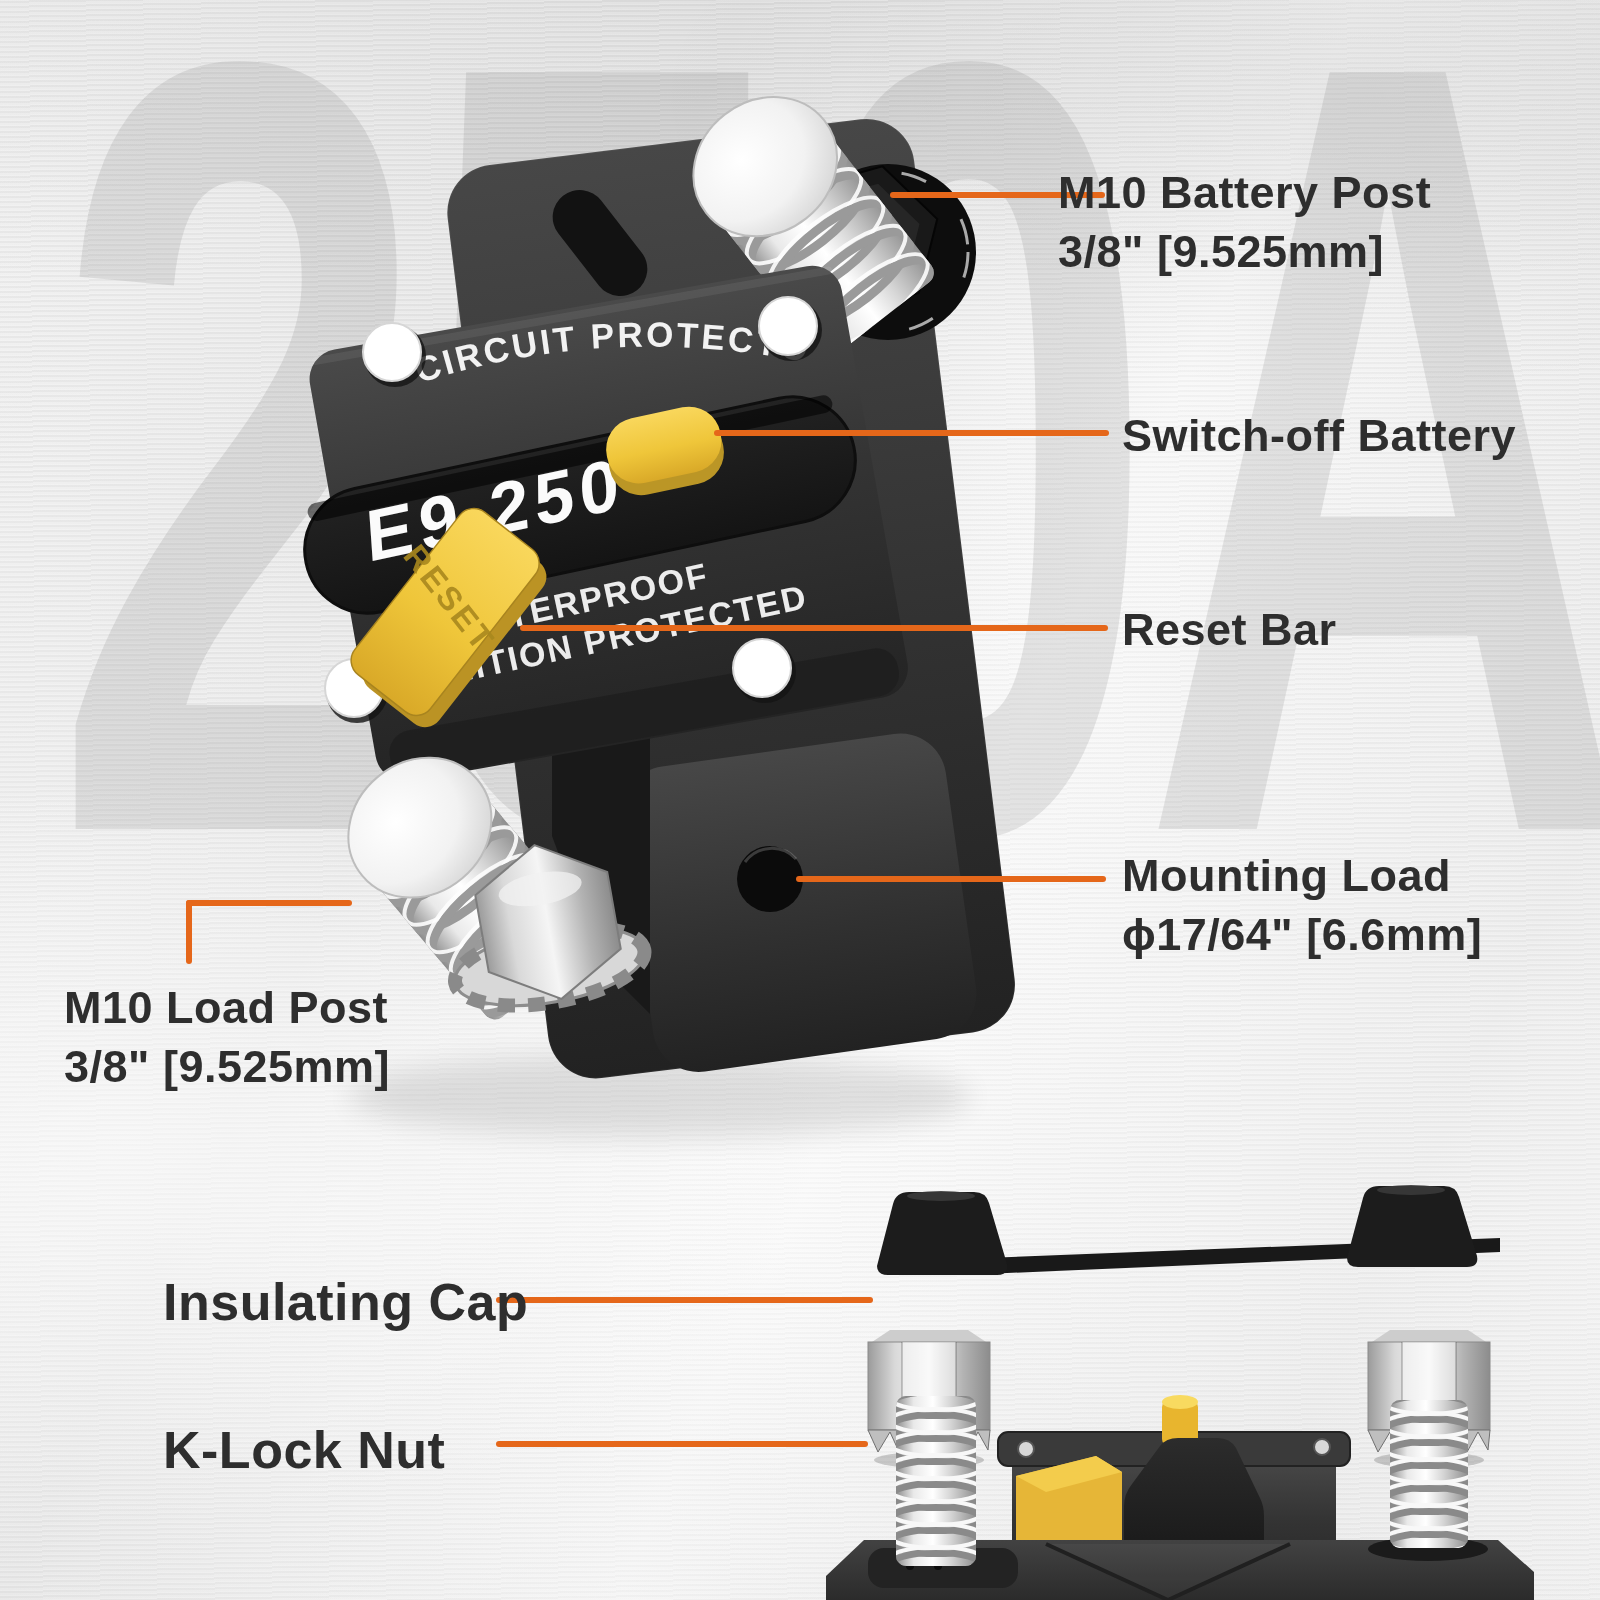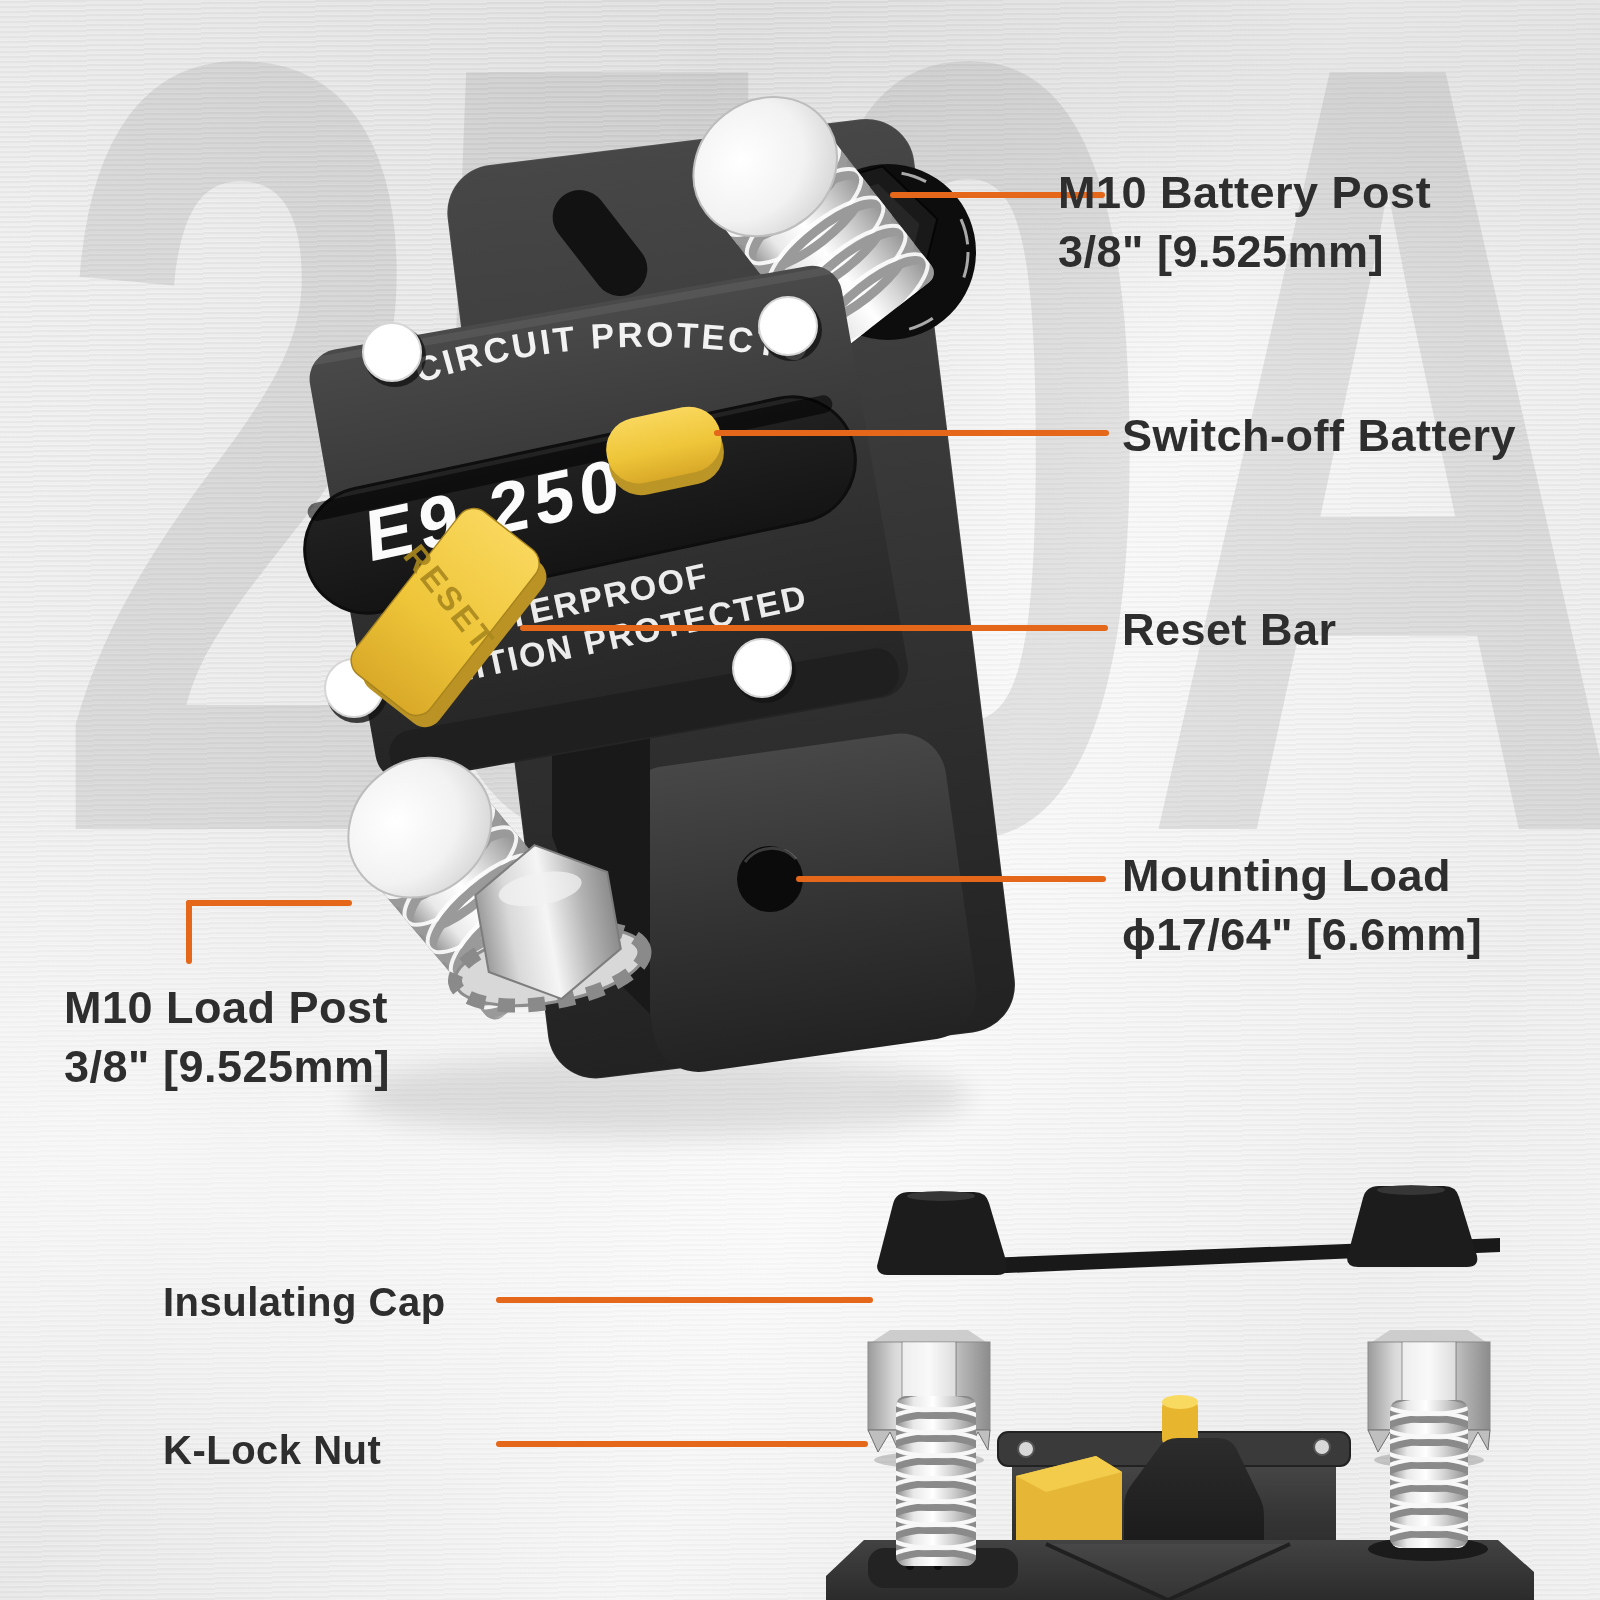--- a/index.html
+++ b/index.html
@@ -30,21 +30,21 @@
     transform:scaleX(.62);transform-origin:left top;white-space:nowrap;
     user-select:none;
   }
   svg.art{position:absolute;left:0;top:0;}
   .leader{position:absolute;height:6px;background:#E5671A;border-radius:3px;}
   .leader.v{width:6px;}
   .label{
     position:absolute;color:#2E2E2E;font-weight:700;font-size:45px;line-height:59px;
     letter-spacing:.5px;white-space:nowrap;
   }
-  .label.bigleft{font-size:40px;line-height:60px;text-align:right;}
+  .label.bigleft{font-size:52px;line-height:60px;text-align:right;}
 </style>
 </head>
 <body>
 
 <div class="stage">
   <div class="texture"></div>
   <div class="sheen"></div>
   <div class="watermark">250A</div>
 
   <svg class="art" width="1600" height="1600" viewBox="0 0 1600 1600">

